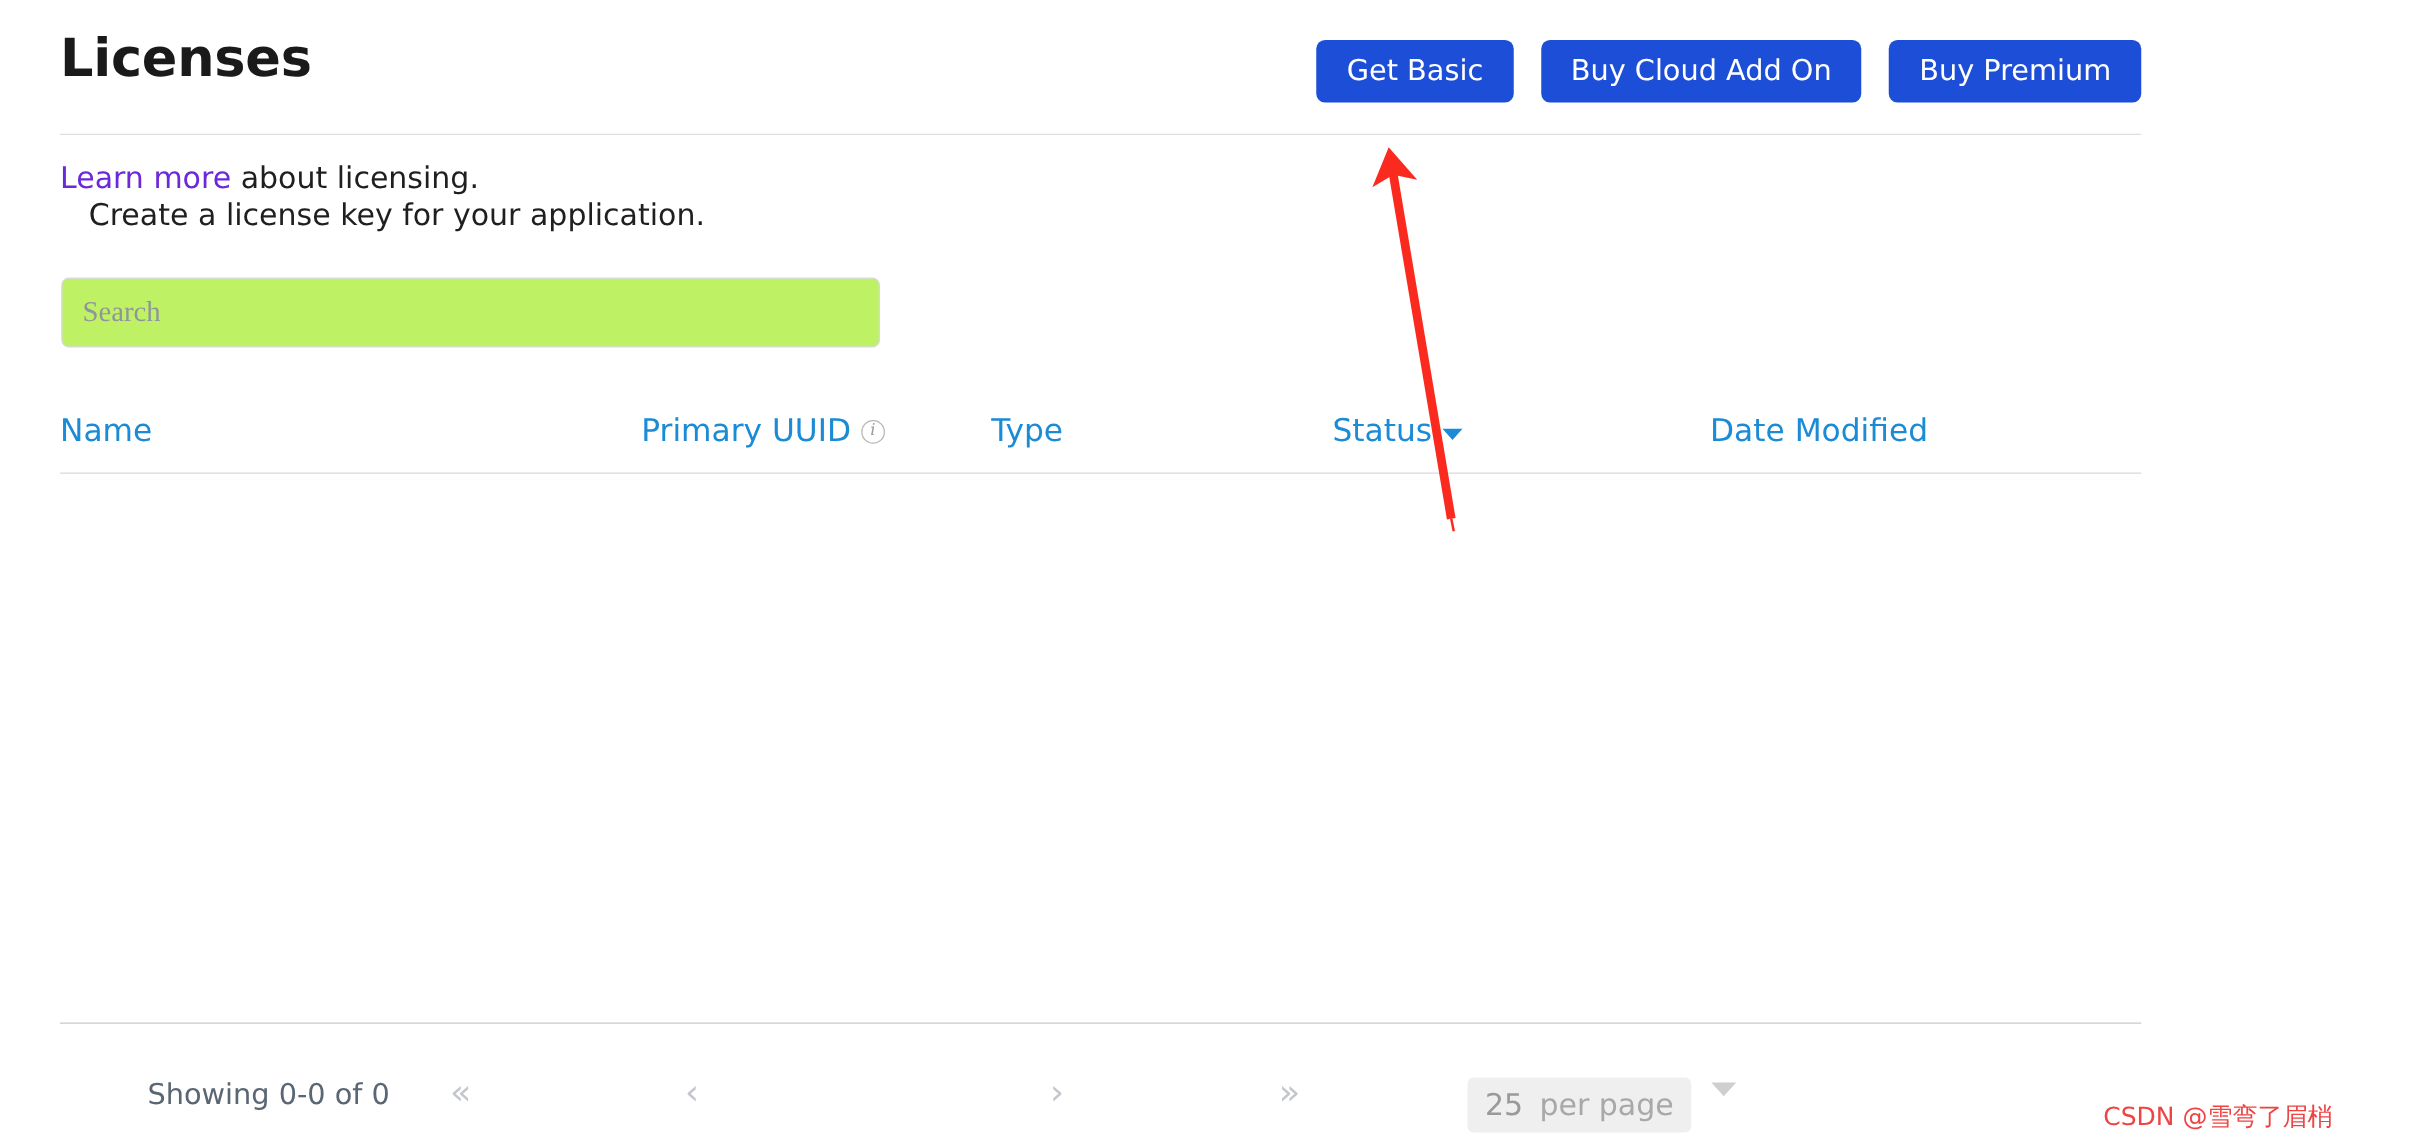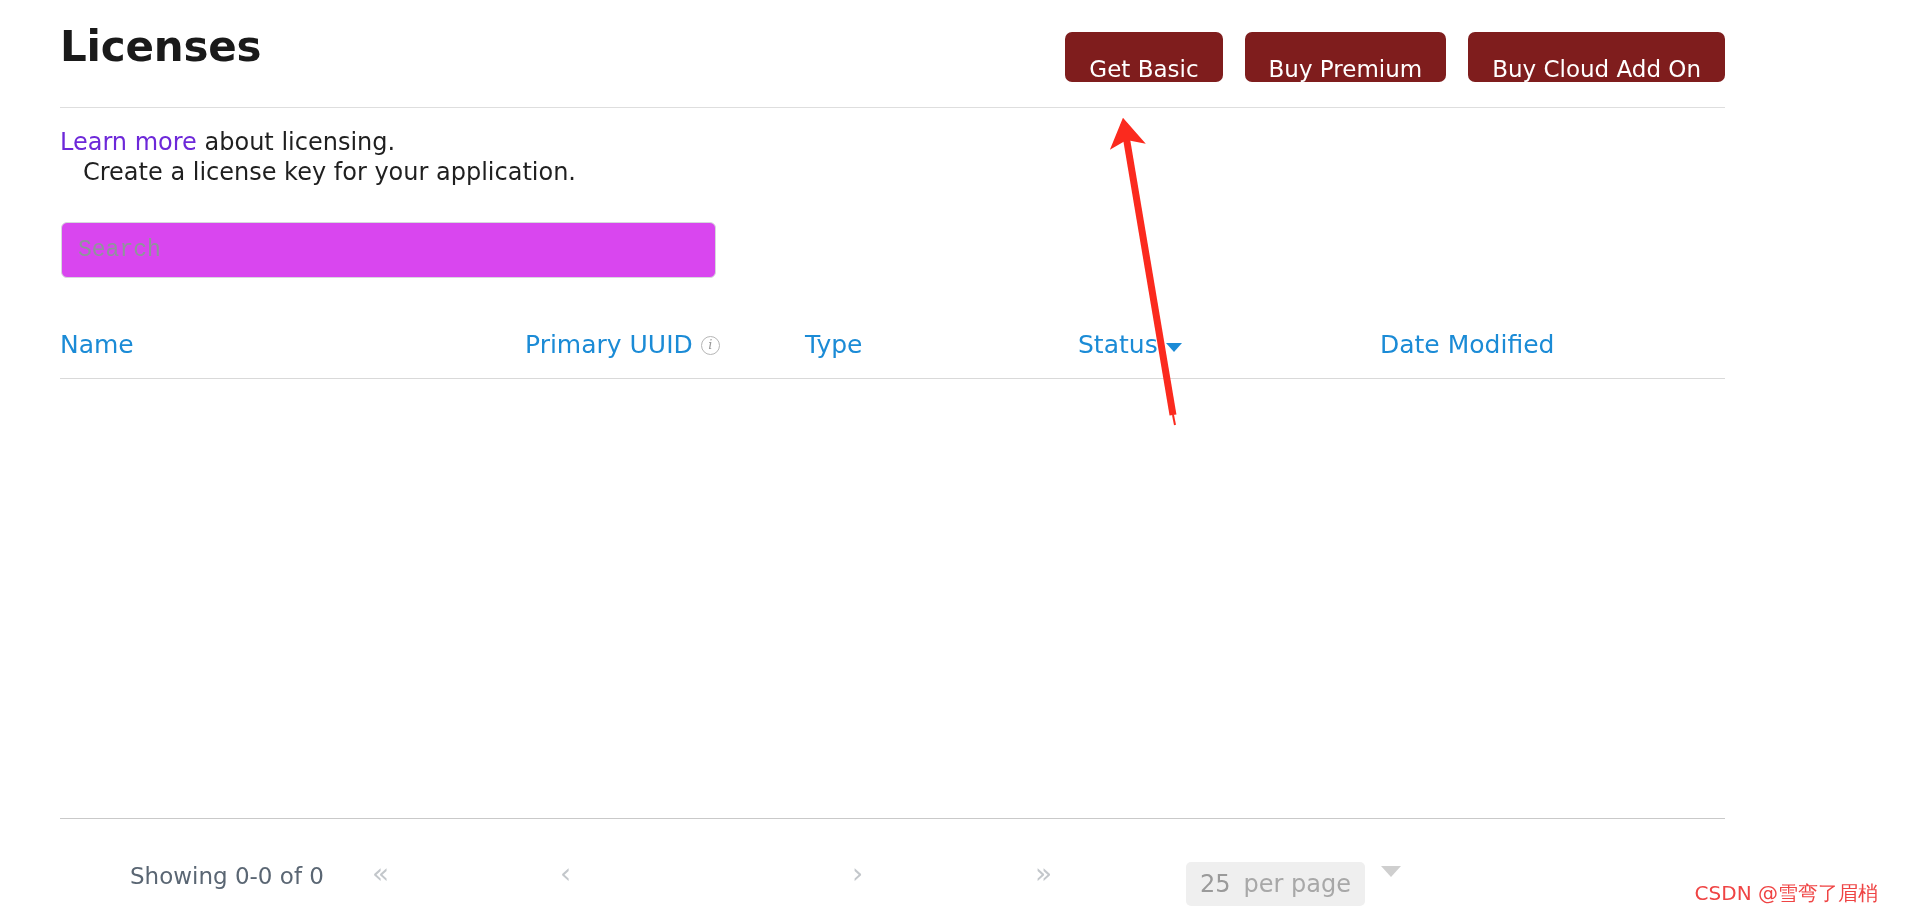--- a/index.html
+++ b/index.html
@@ -12,21 +12,21 @@
   }
   body {
     width: 1930px;
     height: 917px;
     position: relative;
     overflow: hidden;
   }
 
   .page {
     position: absolute;
-    top: 0; left: 12px;
+    top: 0; left: 0;
     width: 1884px;
     height: 917px;
   }
 
   
   .header-row {
     position: absolute;
     top: 0;
     left: 48px;
     width: 1665px;
@@ -45,27 +45,27 @@
     white-space: nowrap;
   }
   .btn-group {
     position: absolute;
     right: 0;
     top: 32px;
     display: flex;
     gap: 22px;
   }
   .btn {
-    background: #7f1d1d;
+    background: #1d4ed8;
     color: #ffffff;
     border: none;
     border-radius: 7px;
     font-size: 23px;
     font-family: "DejaVu Sans", "Liberation Sans", sans-serif;
-    padding: 12px 24px;
+    padding: 0 24px;
     height: 50px;
     line-height: 50px;
     cursor: pointer;
     white-space: nowrap;
     text-align: center;
   }
 
   
   .intro {
     position: absolute;
@@ -87,23 +87,23 @@
     left: 49px;
     top: 222px;
     width: 655px;
     height: 56px;
   }
   .search-input {
     width: 100%;
     height: 100%;
     border: 1px solid #d6d9dc;
     border-radius: 6px;
-    background: #d946ef;
+    background: #bef264;
     font-size: 23px;
-    font-family: Liberation Mono, monospace;
+    font-family: Liberation Serif, serif;
     color: #333;
     padding: 0 16px;
     outline: none;
   }
   .search-input::placeholder { color: #8f959b; }
 
   
   .table-head {
     position: absolute;
     left: 48px;
@@ -247,22 +247,22 @@
 </head>
 <body>
 
 <div class="page">
 
   <div class="header-row">
     <div class="page-title">Licenses</div>
 
     <div class="btn-group">
       <button class="btn">Get Basic</button>
+      <button class="btn">Buy Cloud Add On</button>
       <button class="btn">Buy Premium</button>
-      <button class="btn">Buy Cloud Add On</button>
     </div>
   </div>
 
   <div class="intro">
     <div>
       <a href="#">Learn more</a><span> about licensing.</span>
     </div>
     <span class="line2">Create a license key for your application.</span>
   </div>
 

